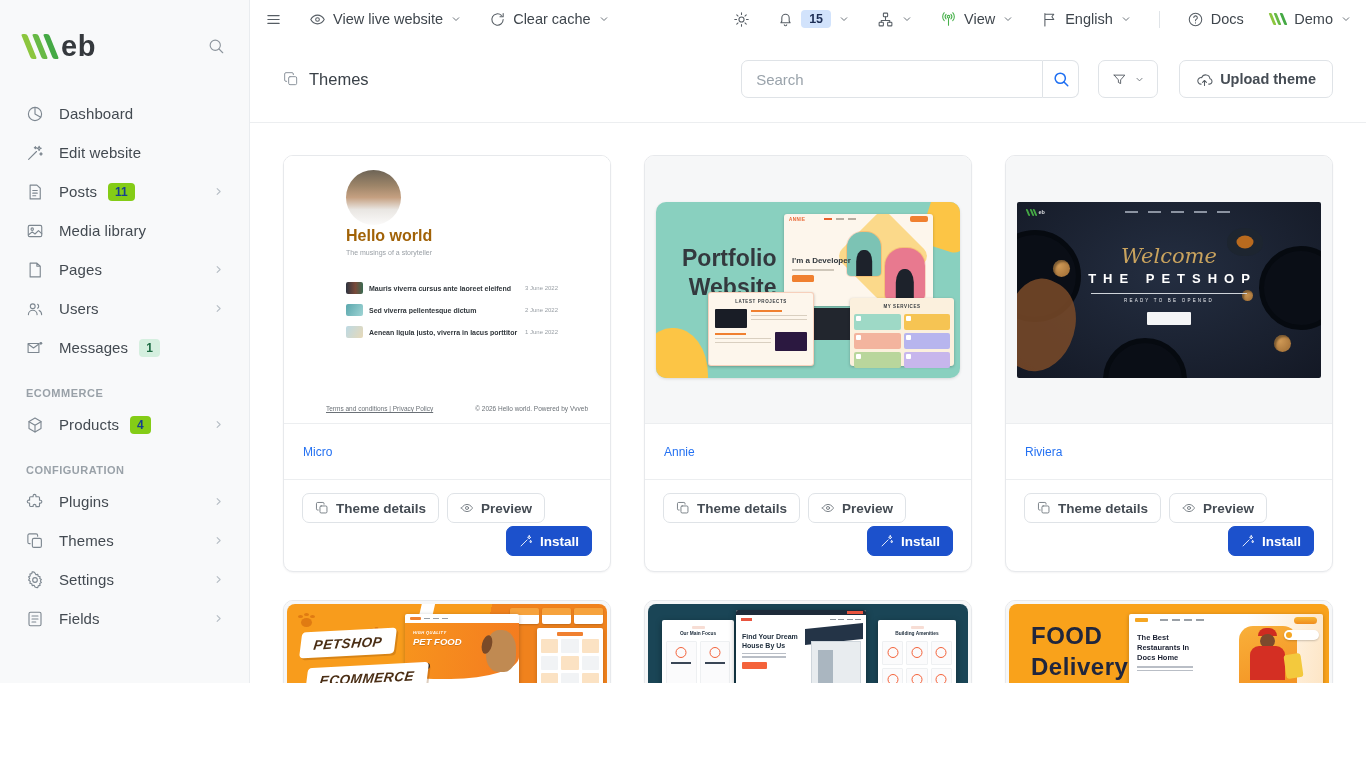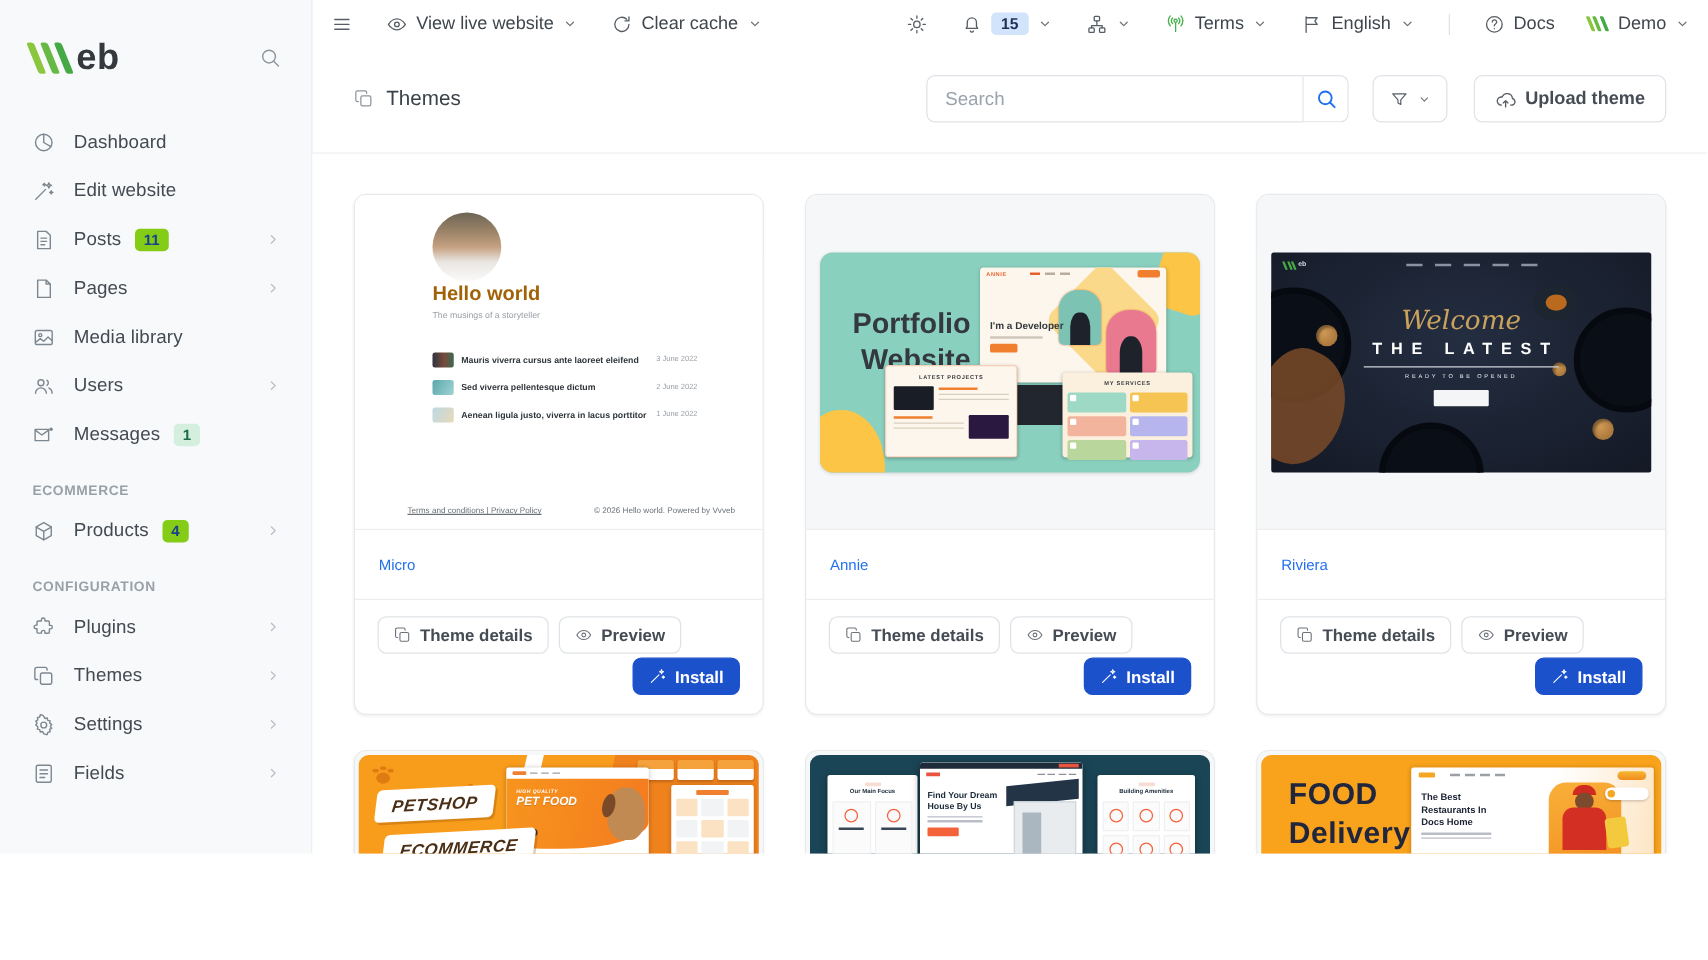--- a/index.html
+++ b/index.html
@@ -297,39 +297,39 @@
           <span class="badge blue">11</span>
           <span class="chev-r">
             <svg viewBox="0 0 24 24">
               <path d="M9.5 6.5 15 12l-5.5 5.5"></path>
             </svg>
           </span>
         </div>
         <div class="nav-item">
           <span class="nav-ic">
             <svg viewBox="0 0 24 24">
-              <path d="M5.5 2.8h9L19 7v14.2H5.5zM14.5 3V7H19"></path>
-            </svg>
-          </span>
-          <span class="nav-label">Pages</span>
-          <span class="chev-r">
-            <svg viewBox="0 0 24 24">
-              <path d="M9.5 6.5 15 12l-5.5 5.5"></path>
-            </svg>
-          </span>
-        </div>
-        <div class="nav-item">
-          <span class="nav-ic">
-            <svg viewBox="0 0 24 24">
               <rect x="3" y="4.5" width="18" height="15" rx="2"></rect>
               <circle cx="8.3" cy="9.5" r="1.6"></circle>
               <path d="m3.5 17 4.8-3.8 3.7 2.8 4.6-4.5 4.4 4"></path>
             </svg>
           </span>
           <span class="nav-label">Media library</span>
+        </div>
+        <div class="nav-item">
+          <span class="nav-ic">
+            <svg viewBox="0 0 24 24">
+              <path d="M5.5 2.8h9L19 7v14.2H5.5zM14.5 3V7H19"></path>
+            </svg>
+          </span>
+          <span class="nav-label">Pages</span>
+          <span class="chev-r">
+            <svg viewBox="0 0 24 24">
+              <path d="M9.5 6.5 15 12l-5.5 5.5"></path>
+            </svg>
+          </span>
         </div>
         <div class="nav-item">
           <span class="nav-ic">
             <svg viewBox="0 0 24 24">
               <circle cx="9" cy="8.3" r="3.2"></circle>
               <path d="M3.2 19.5a5.8 5.8 0 0 1 11.6 0M15.5 5.7a3.2 3.2 0 0 1 0 5.3M17.5 13.9a5.8 5.8 0 0 1 3.3 5.6"></path>
             </svg>
           </span>
           <span class="nav-label">Users</span>
           <span class="chev-r">
@@ -496,21 +496,21 @@
               </svg>
             </span>
         </div>
         <div class="tb-group">
           <span class="ic green-ic">
               <svg viewBox="0 0 24 24">
                 <circle cx="12" cy="8" r="1.8"></circle>
                 <path d="M12 10.5V20M8.6 11.2a4.8 4.8 0 0 1 0-6.4M15.4 4.8a4.8 4.8 0 0 1 0 6.4M6 13.6a8.2 8.2 0 0 1 0-11.2M18 2.4a8.2 8.2 0 0 1 0 11.2"></path>
               </svg>
             </span>
-          <span>Terms</span>
+          <span>View</span>
           <span class="ic chev">
               <svg viewBox="0 0 24 24">
                 <path d="M6.5 9.5 12 15l5.5-5.5"></path>
               </svg>
             </span>
         </div>
         <div class="tb-group">
           <span class="ic">
               <svg viewBox="0 0 24 24">
                 <path d="M5.5 21V3.5M5.5 4.5H18l-2.6 3.7L18 12H5.5"></path>
@@ -773,21 +773,21 @@
                   <span class="r-links">
                     <i></i>
                     <i></i>
                     <i></i>
                     <i></i>
                     <i></i>
                   </span>
                 </div>
                 <div class="r-center">
                   <div class="r-script">Welcome</div>
-                  <div class="r-title">THE LATEST</div>
+                  <div class="r-title">THE PETSHOP</div>
                   <div class="r-line"></div>
                   <div class="r-tag">READY TO BE OPENED</div>
                   <div class="r-btn"></div>
                 </div>
               </div>
             </div>
             <div class="card-title">
               <a class="theme-link">Riviera</a>
             </div>
             <div class="card-actions">

